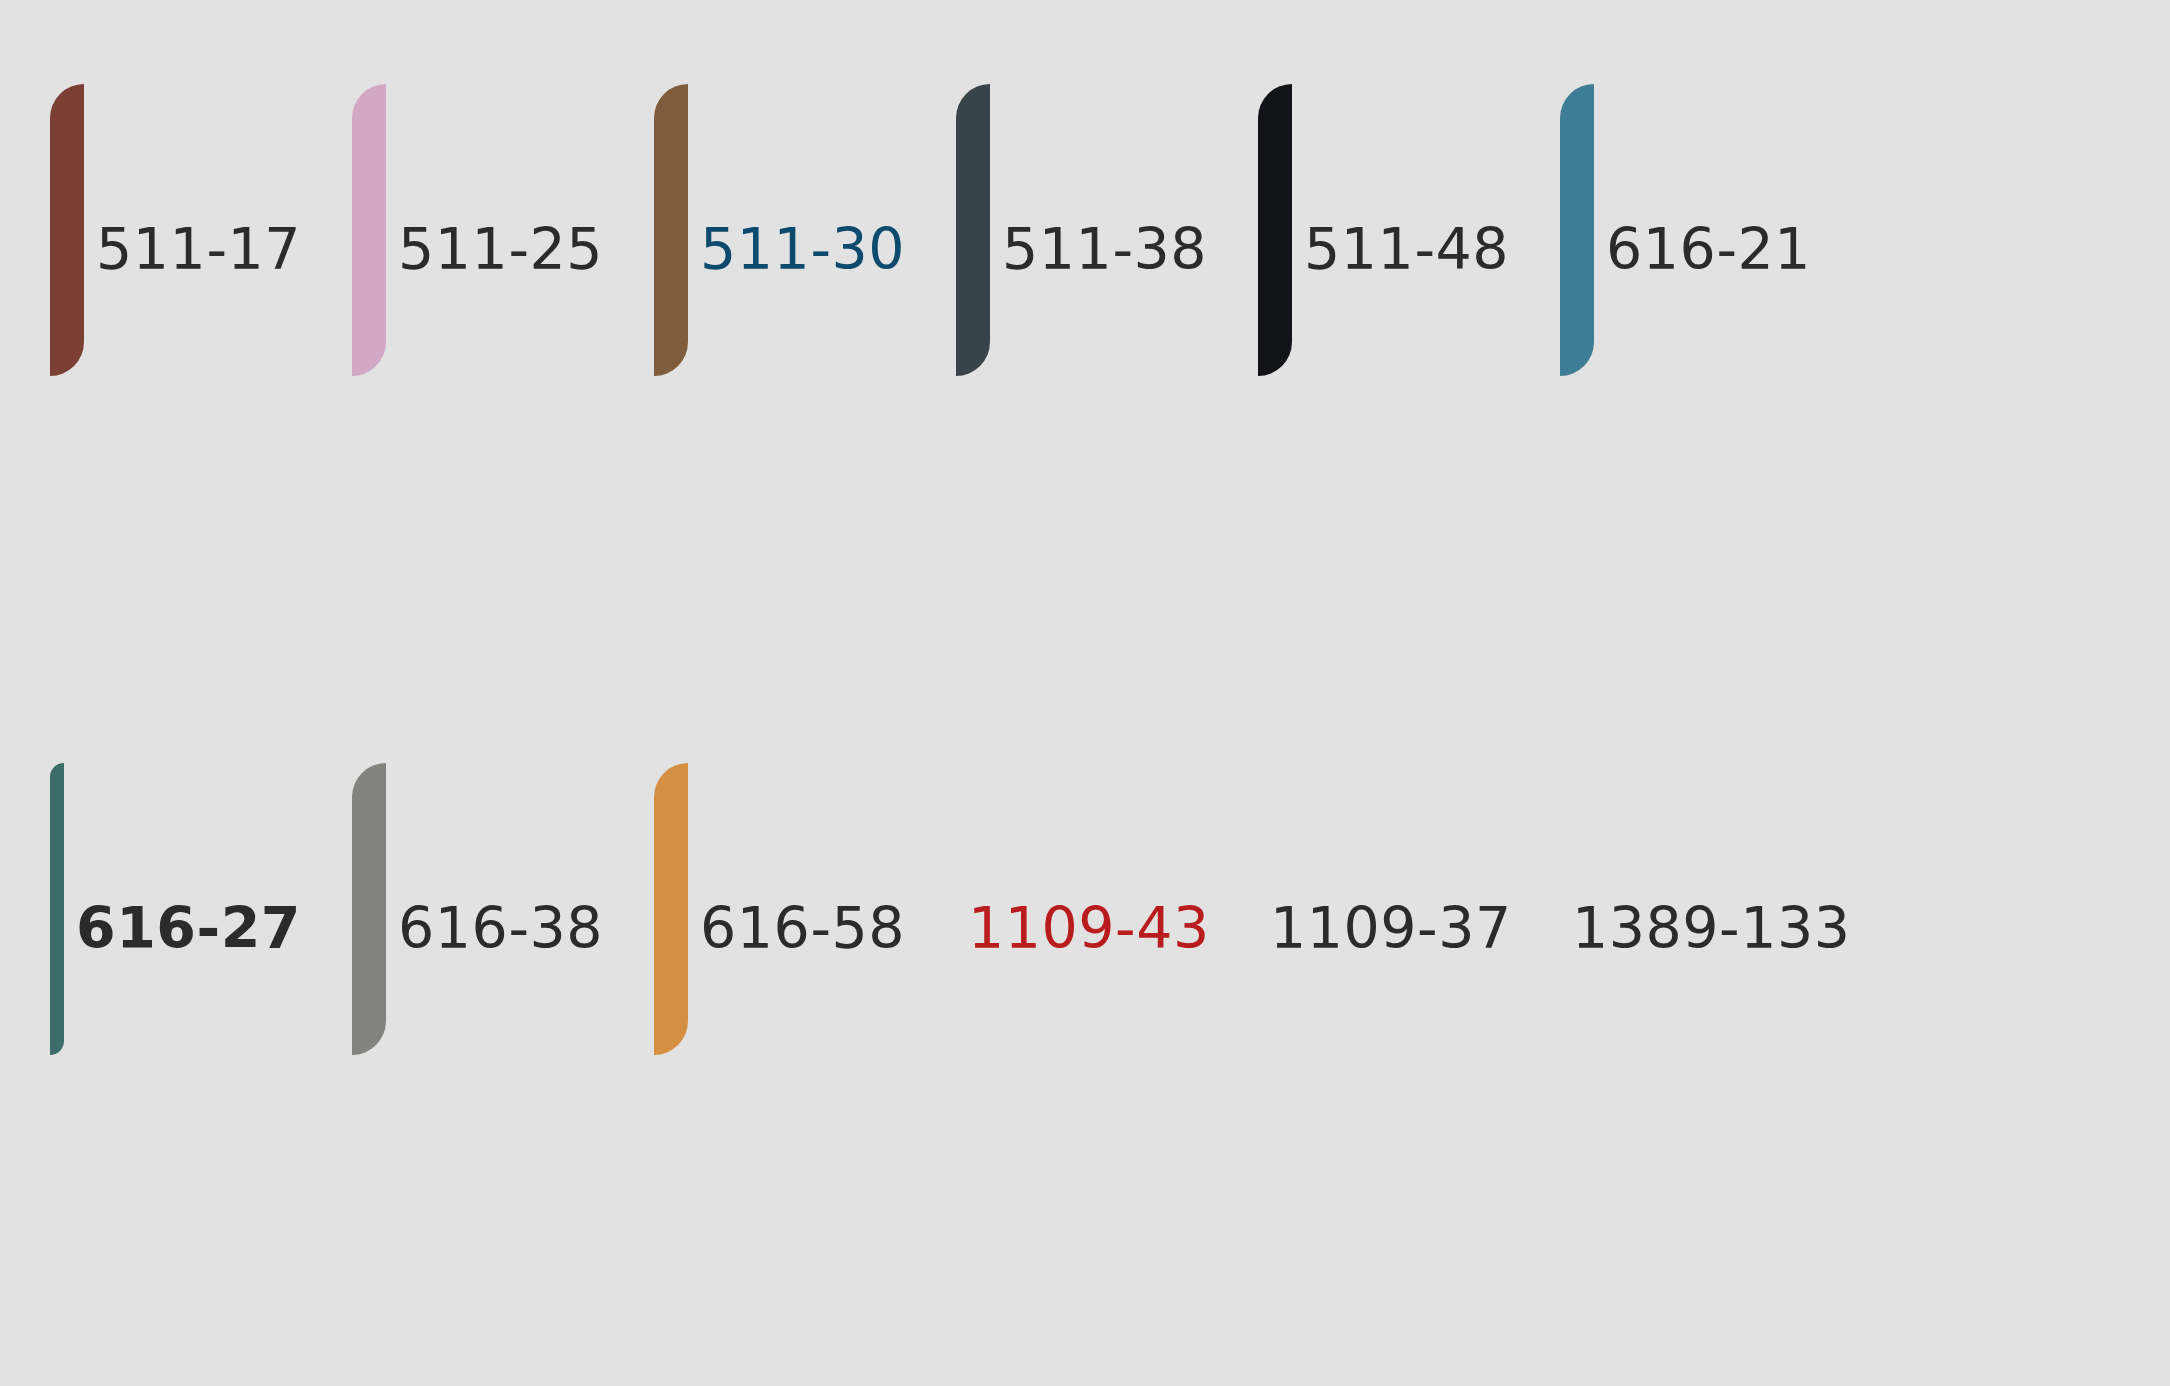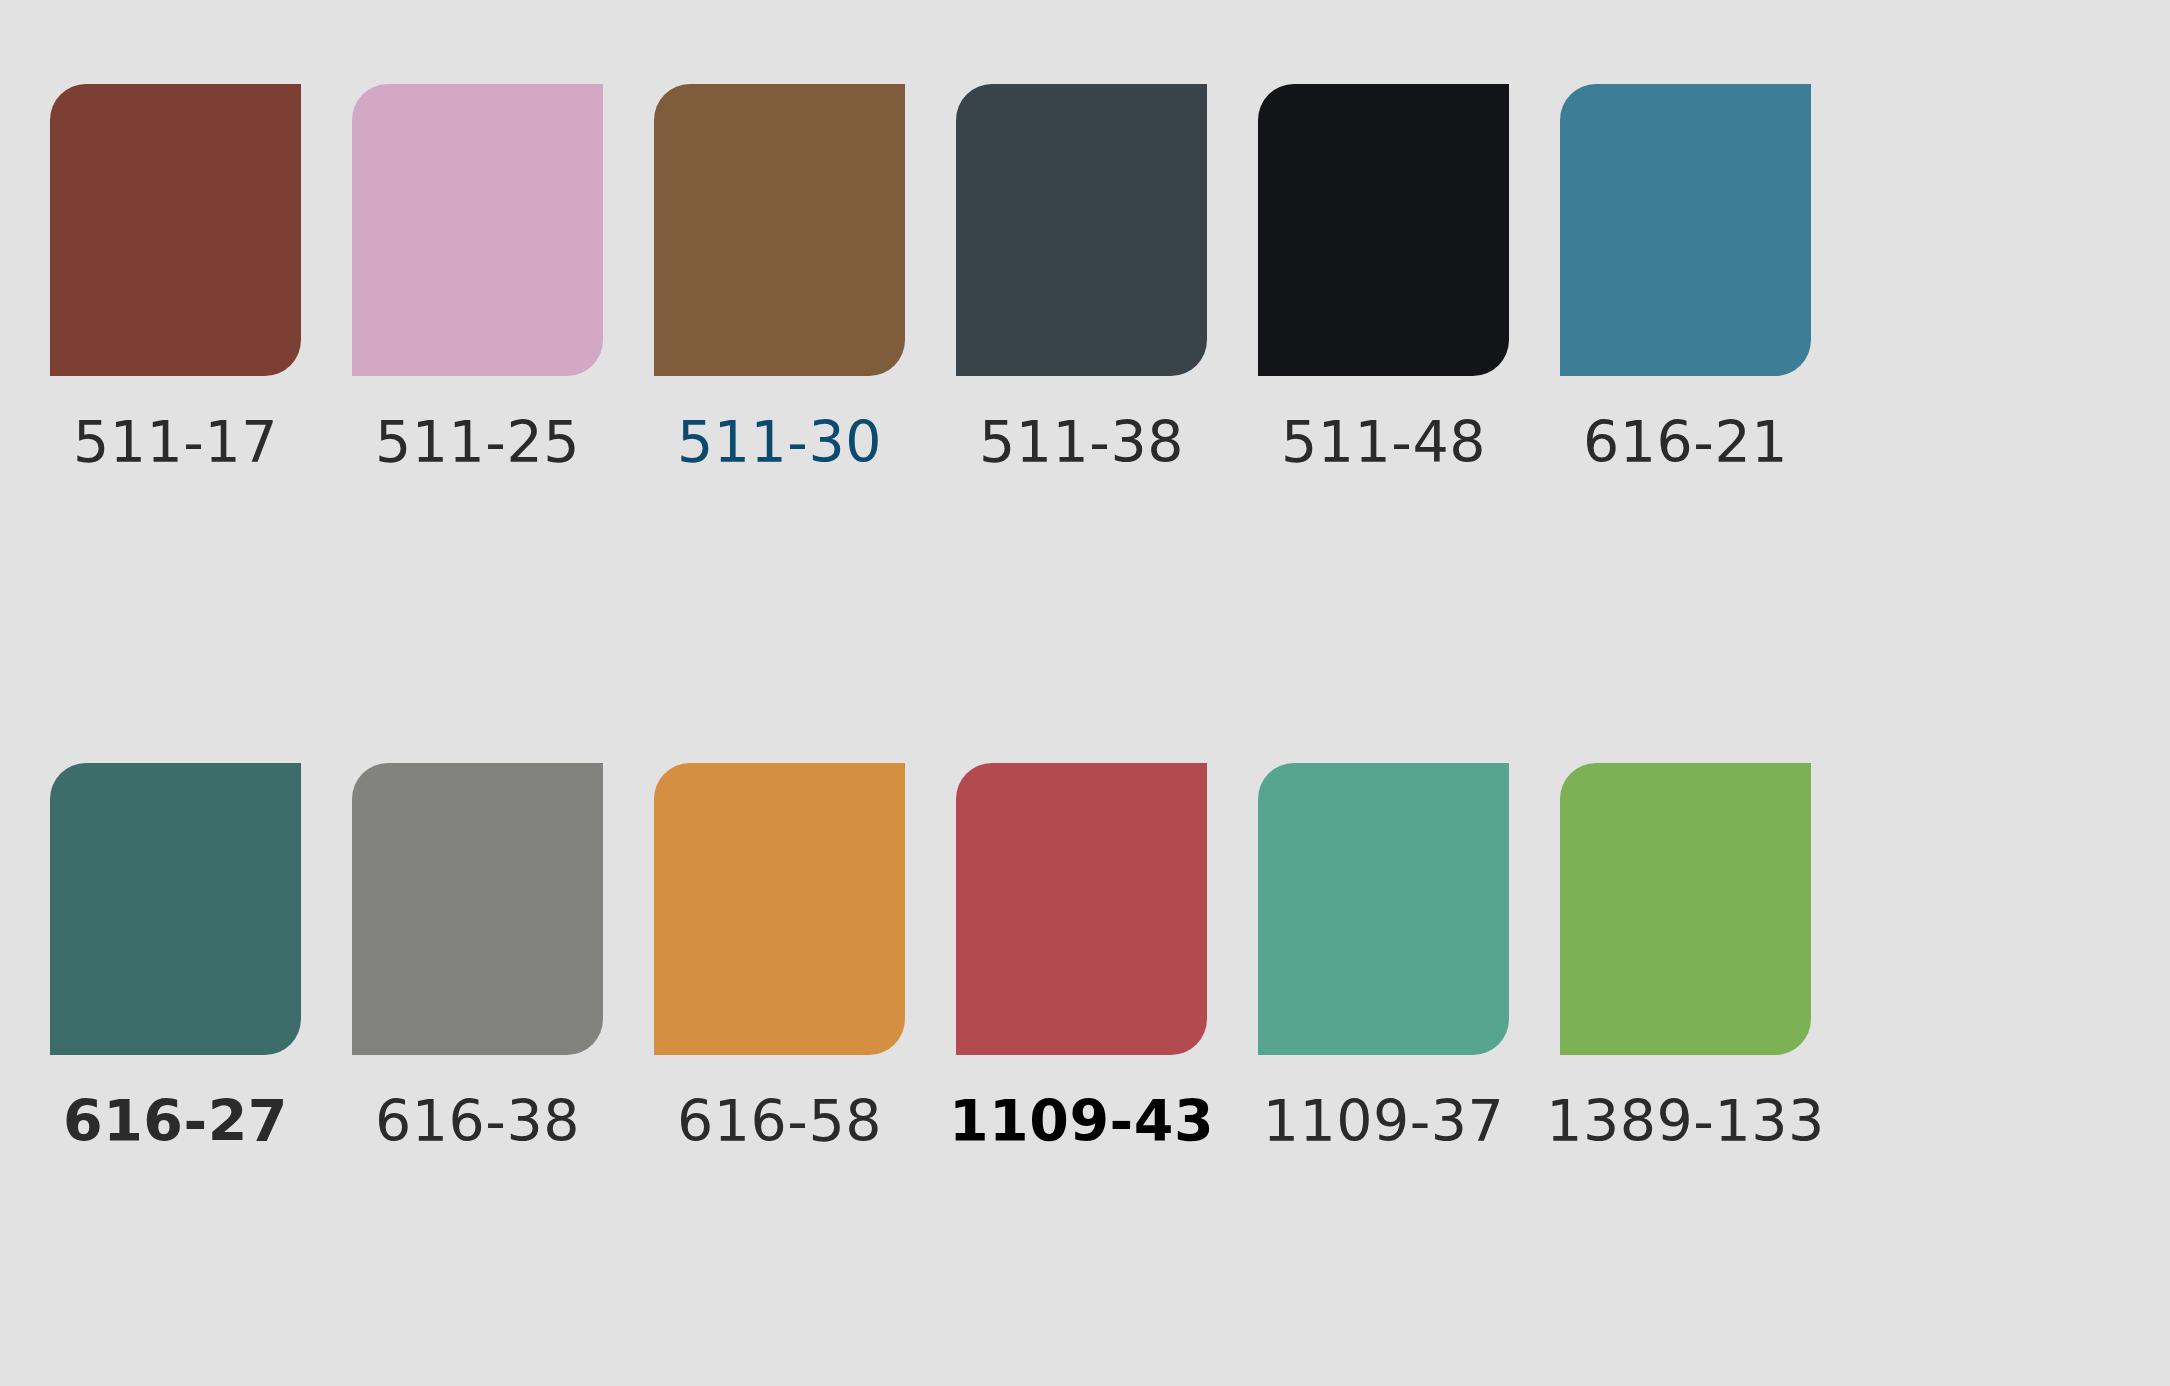--- a/index.html
+++ b/index.html
@@ -35,22 +35,23 @@
     box-sizing: border-box;
   }
 
   #swatch-row-1 { top: 84px; }
   #swatch-row-2 { top: 763px; }
 
   .swatch-cell {
     width: 251px;
     margin-right: 51px;
     display: flex;
-    flex-direction: column;
+    flex-direction: row;
     align-items: center;
+    gap: 12px;
   }
   .swatch-cell:last-child { margin-right: 0; }
 
   .swatch-chip {
     width: 251px;
     height: 292px;
     border-radius: 36px 0 36px 0;
     display: block;
   }
 
@@ -116,21 +117,21 @@
       <div class="swatch-label" style="color: rgb(43, 43, 43);">616-38</div>
     </div>
 
     <div class="swatch-cell">
       <div class="swatch-chip" style="background: rgb(213, 143, 65);"></div>
       <div class="swatch-label" style="color: rgb(43, 43, 43);">616-58</div>
     </div>
 
     <div class="swatch-cell">
       <div class="swatch-chip" style="background: rgb(178, 74, 79);"></div>
-      <div class="swatch-label" style="color: #000000; font-weight: bold;">1109-43</div>
+      <div class="swatch-label" style="color: #b91c1c;">1109-43</div>
     </div>
 
     <div class="swatch-cell">
       <div class="swatch-chip" style="background: rgb(88, 165, 143);"></div>
       <div class="swatch-label" style="color: rgb(43, 43, 43);">1109-37</div>
     </div>
 
     <div class="swatch-cell">
       <div class="swatch-chip" style="background: rgb(125, 177, 85);"></div>
       <div class="swatch-label" style="color: rgb(43, 43, 43);">1389-133</div>

